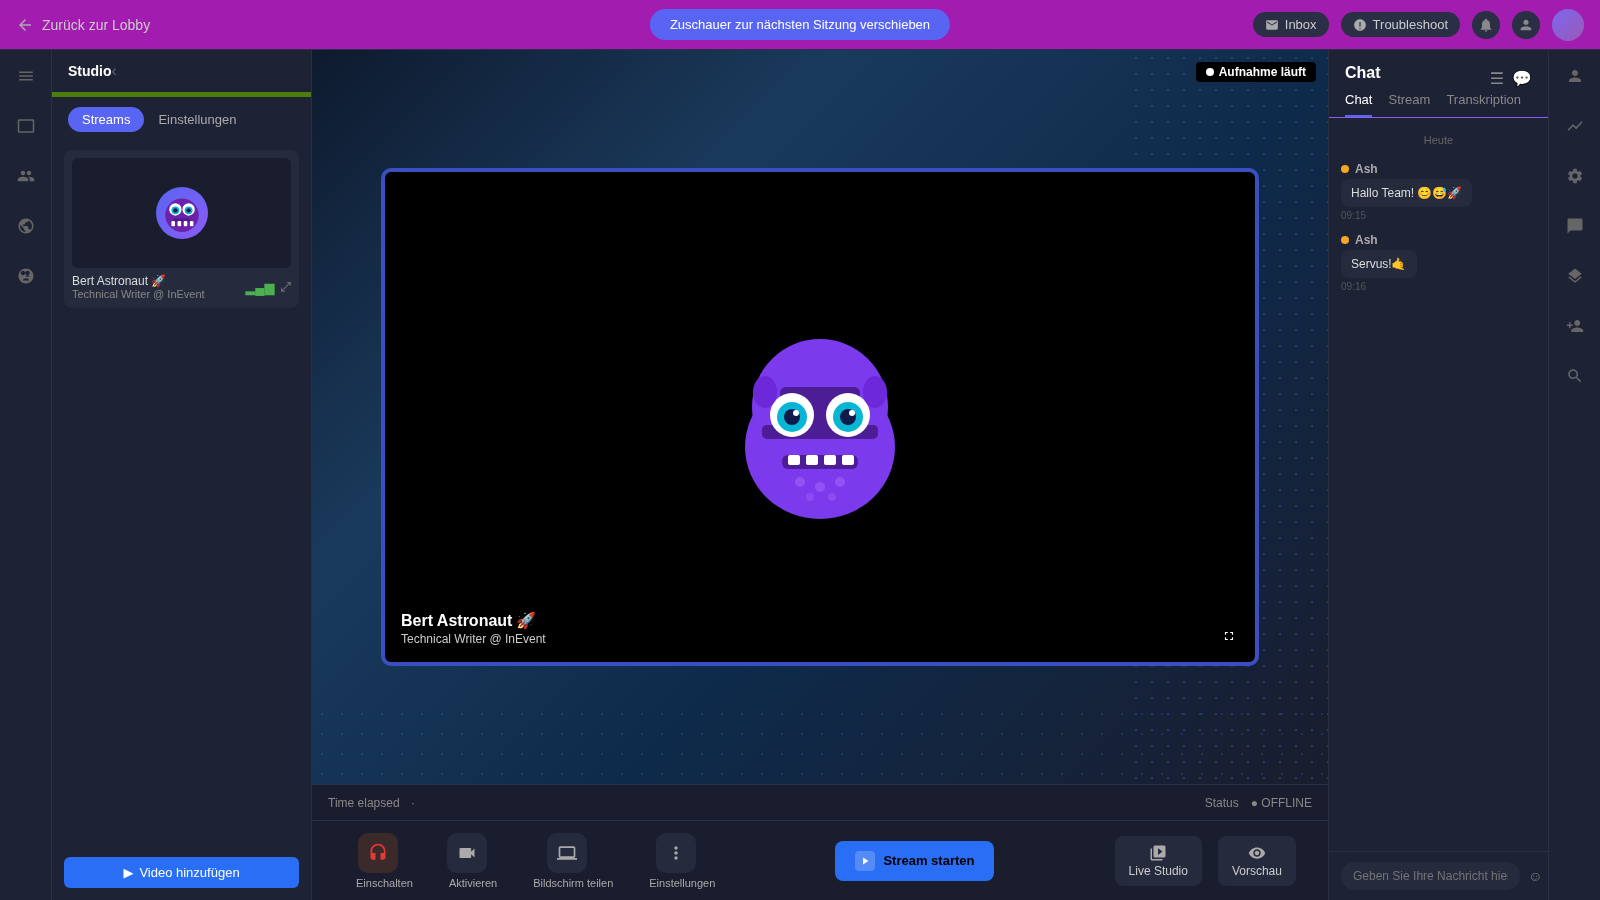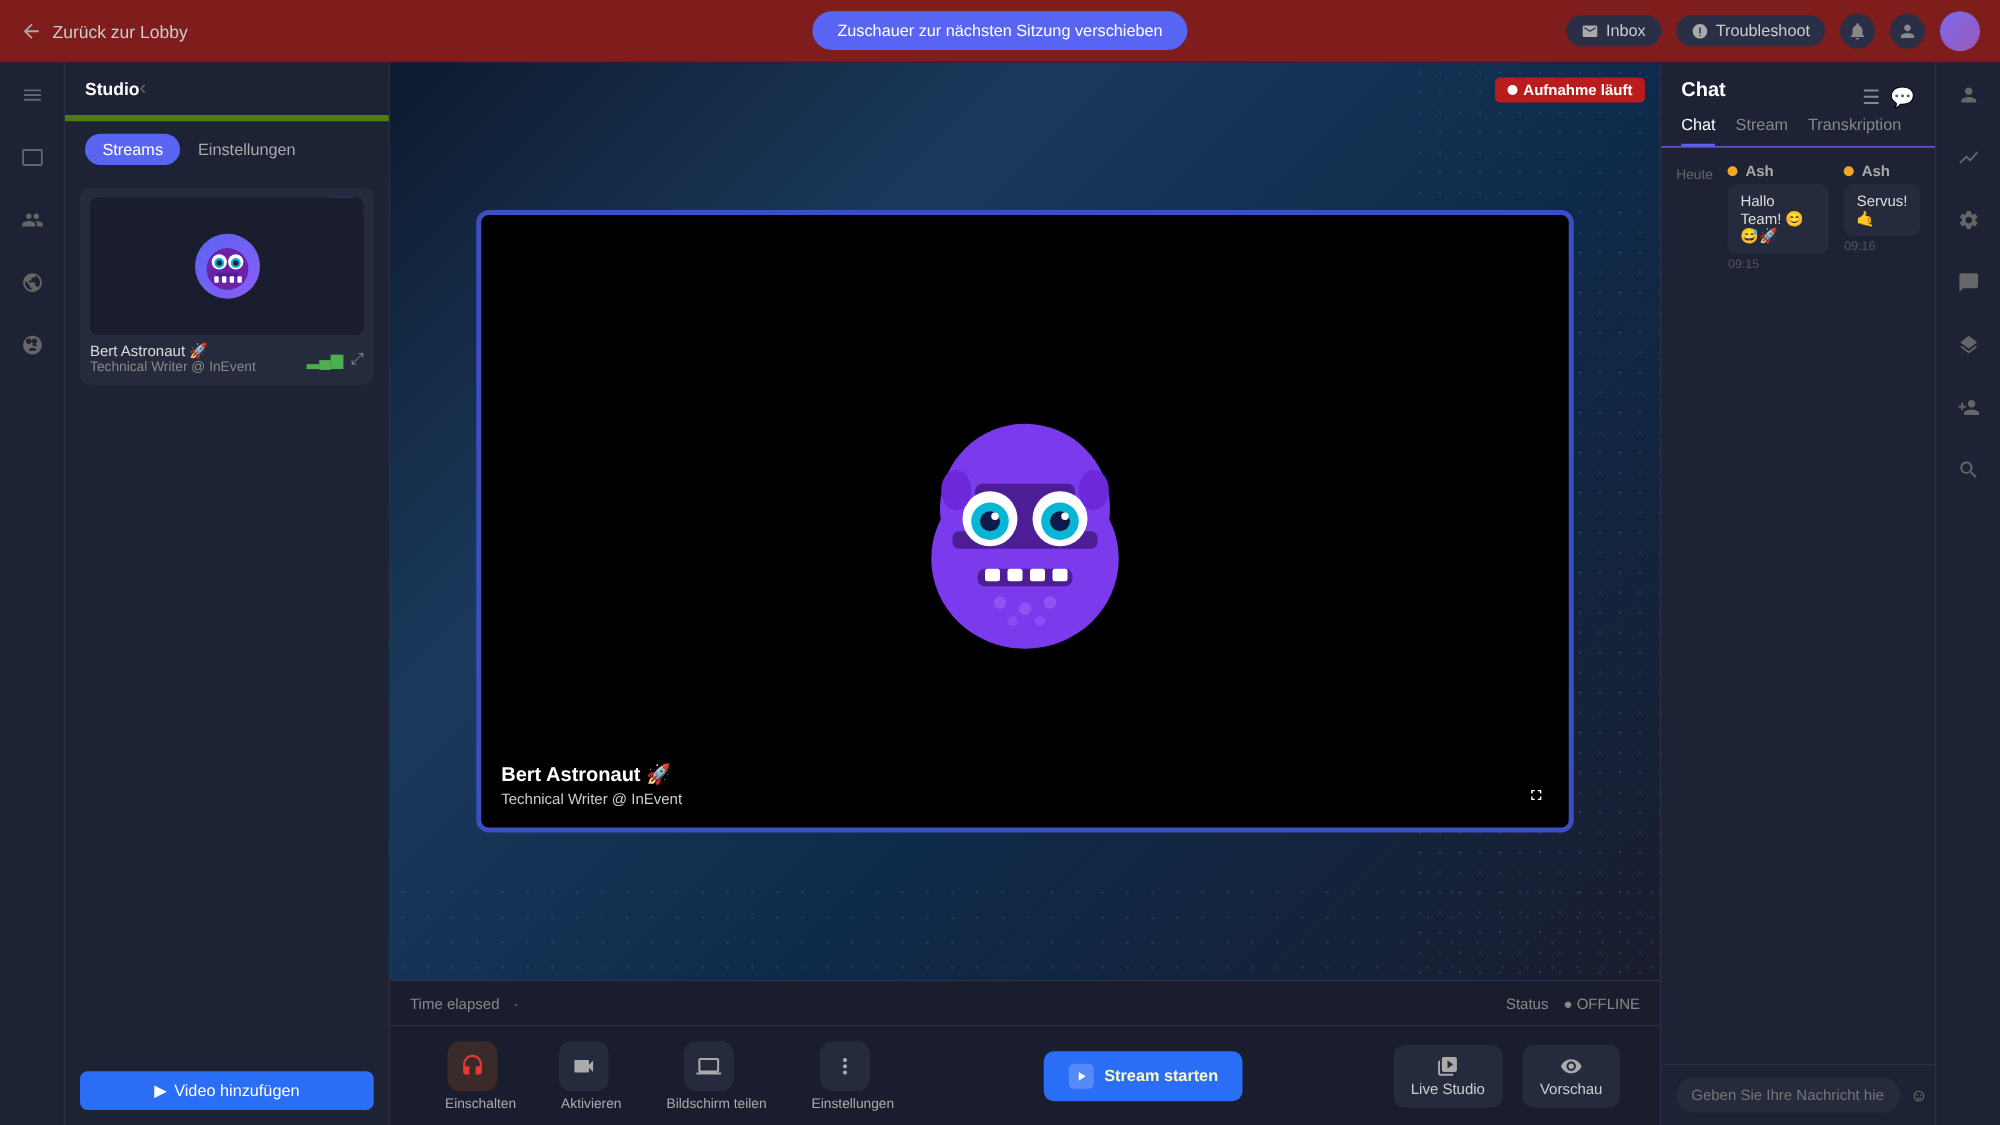--- a/index.html
+++ b/index.html
@@ -1,21 +1,21 @@
 <!DOCTYPE html>
 <html><head>
   <meta charset="utf-8">
   <style>
     * { box-sizing: border-box; margin: 0; padding: 0; }
     body { width: 1600px; height: 900px; overflow: hidden; background: #1a1d2e; font-family: -apple-system, BlinkMacSystemFont, 'Segoe UI', sans-serif; color: #fff; display: flex; flex-direction: column; }
 
     
     .topbar {
       height: 50px;
-      background: #7f1d1d;
+      background: #a21caf;
       display: flex;
       align-items: center;
       justify-content: space-between;
       padding: 0 16px;
       border-bottom: 1px solid #2a2f45;
       flex-shrink: 0;
     }
     .topbar-left { display: flex; align-items: center; gap: 8px; cursor: pointer; }
     .topbar-left svg { width: 18px; height: 18px; fill: #aaa; }
     .topbar-left span { color: #ccc; font-size: 14px; }
@@ -128,21 +128,21 @@
     
     .center-content {
       flex: 1;
       display: flex;
       flex-direction: column;
       background: #141626;
       position: relative;
     }
     .recording-badge {
       position: absolute; top: 12px; right: 12px;
-      background: #b91c1c; color: #fff; border-radius: 4px;
+      background: #000000; color: #fff; border-radius: 4px;
       padding: 3px 10px; font-size: 12px; font-weight: 600;
       display: flex; align-items: center; gap: 5px; z-index: 10;
     }
     .rec-dot { width: 8px; height: 8px; background: #fff; border-radius: 50%; }
 
     .video-stage {
       flex: 1;
       display: flex;
       align-items: center;
       justify-content: center;
@@ -206,21 +206,21 @@
       cursor: pointer; color: #ccc; background: none; border: none;
     }
     .ctrl-icon {
       width: 40px; height: 40px; background: #252a3d; border-radius: 10px;
       display: flex; align-items: center; justify-content: center; font-size: 18px;
     }
     .ctrl-icon.muted { background: #3a2a2a; }
     .ctrl-label { font-size: 11px; color: #aaa; padding-left: 12px; }
 
     .stream-start-btn {
-      background: #2a6ef5; color: #fef9c3; border: none; border-radius: 8px;
+      background: #2a6ef5; color: #000000; border: none; border-radius: 8px;
       padding: 10px 20px; font-size: 13px; font-weight: 600; cursor: pointer;
       display: flex; align-items: center; gap: 8px;
     }
     .play-icon { width: 20px; height: 20px; background: rgba(255,255,255,0.2); border-radius: 4px; display: flex; align-items: center; justify-content: center; }
 
     .right-ctrl-group { display: flex; align-items: center; gap: 16px; }
     .live-studio-btn {
       background: #252a3d; color: #ccc; border: none; border-radius: 8px;
       padding: 8px 14px; font-size: 12px; cursor: pointer;
       display: flex; flex-direction: column; align-items: center; gap: 2px;
@@ -243,21 +243,21 @@
       padding: 14px 16px 0;
       border-bottom: 1px solid #8b5cf6;
     }
     .chat-title { font-size: 16px; font-weight: 600; margin-bottom: 10px; }
     .chat-tabs { display: flex; gap: 16px; }
     .chat-tab {
       font-size: 13px; color: #888; cursor: pointer; padding-bottom: 8px;
       border-bottom: 2px solid transparent;
     }
     .chat-tab.active { color: #fff; border-bottom-color: #5865f2; }
-    .chat-messages { flex: 1; padding: 12px; overflow-y: auto; display: flex; flex-direction: row; gap: 12px; }
+    .chat-messages { flex: 1; padding: 12px; overflow-y: auto; display: flex; flex-direction: column; gap: 12px; }
     .chat-day { text-align: center; font-size: 11px; color: #666; margin: 4px 0; }
     .chat-msg { display: flex; flex-direction: column; gap: 3px; }
     .chat-sender { display: flex; align-items: center; gap: 6px; font-size: 12px; font-weight: 600; color: #aaa; }
     .sender-dot { width: 8px; height: 8px; background: #f5a623; border-radius: 50%; }
     .chat-bubble {
       background: #252a3d; border-radius: 8px; padding: 7px 10px;
       font-size: 12px; color: #ddd; align-self: flex-start; max-width: 180px;
     }
     .chat-time { font-size: 10px; color: #555; }
     .chat-input-area {

